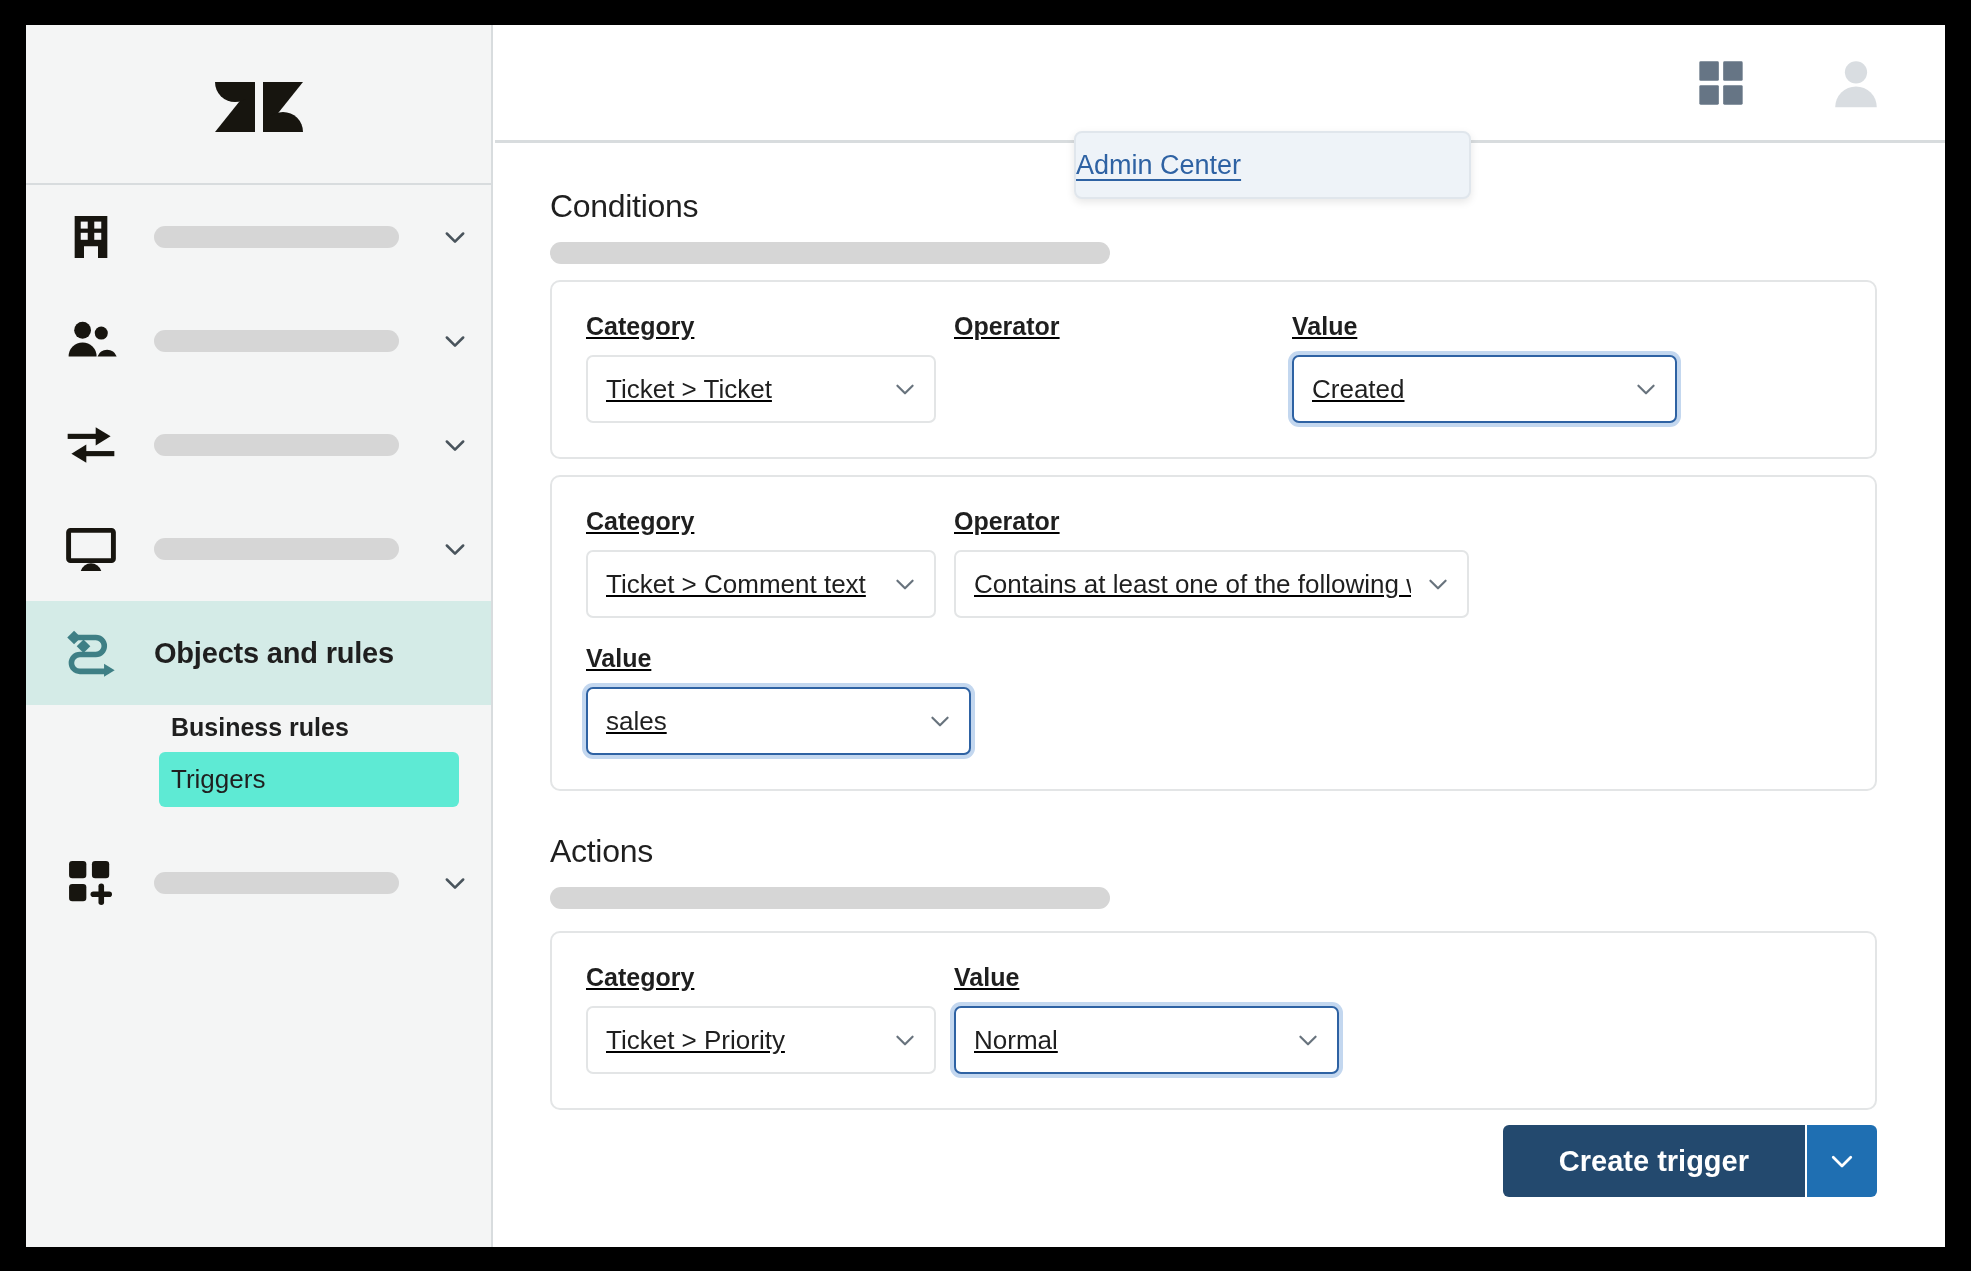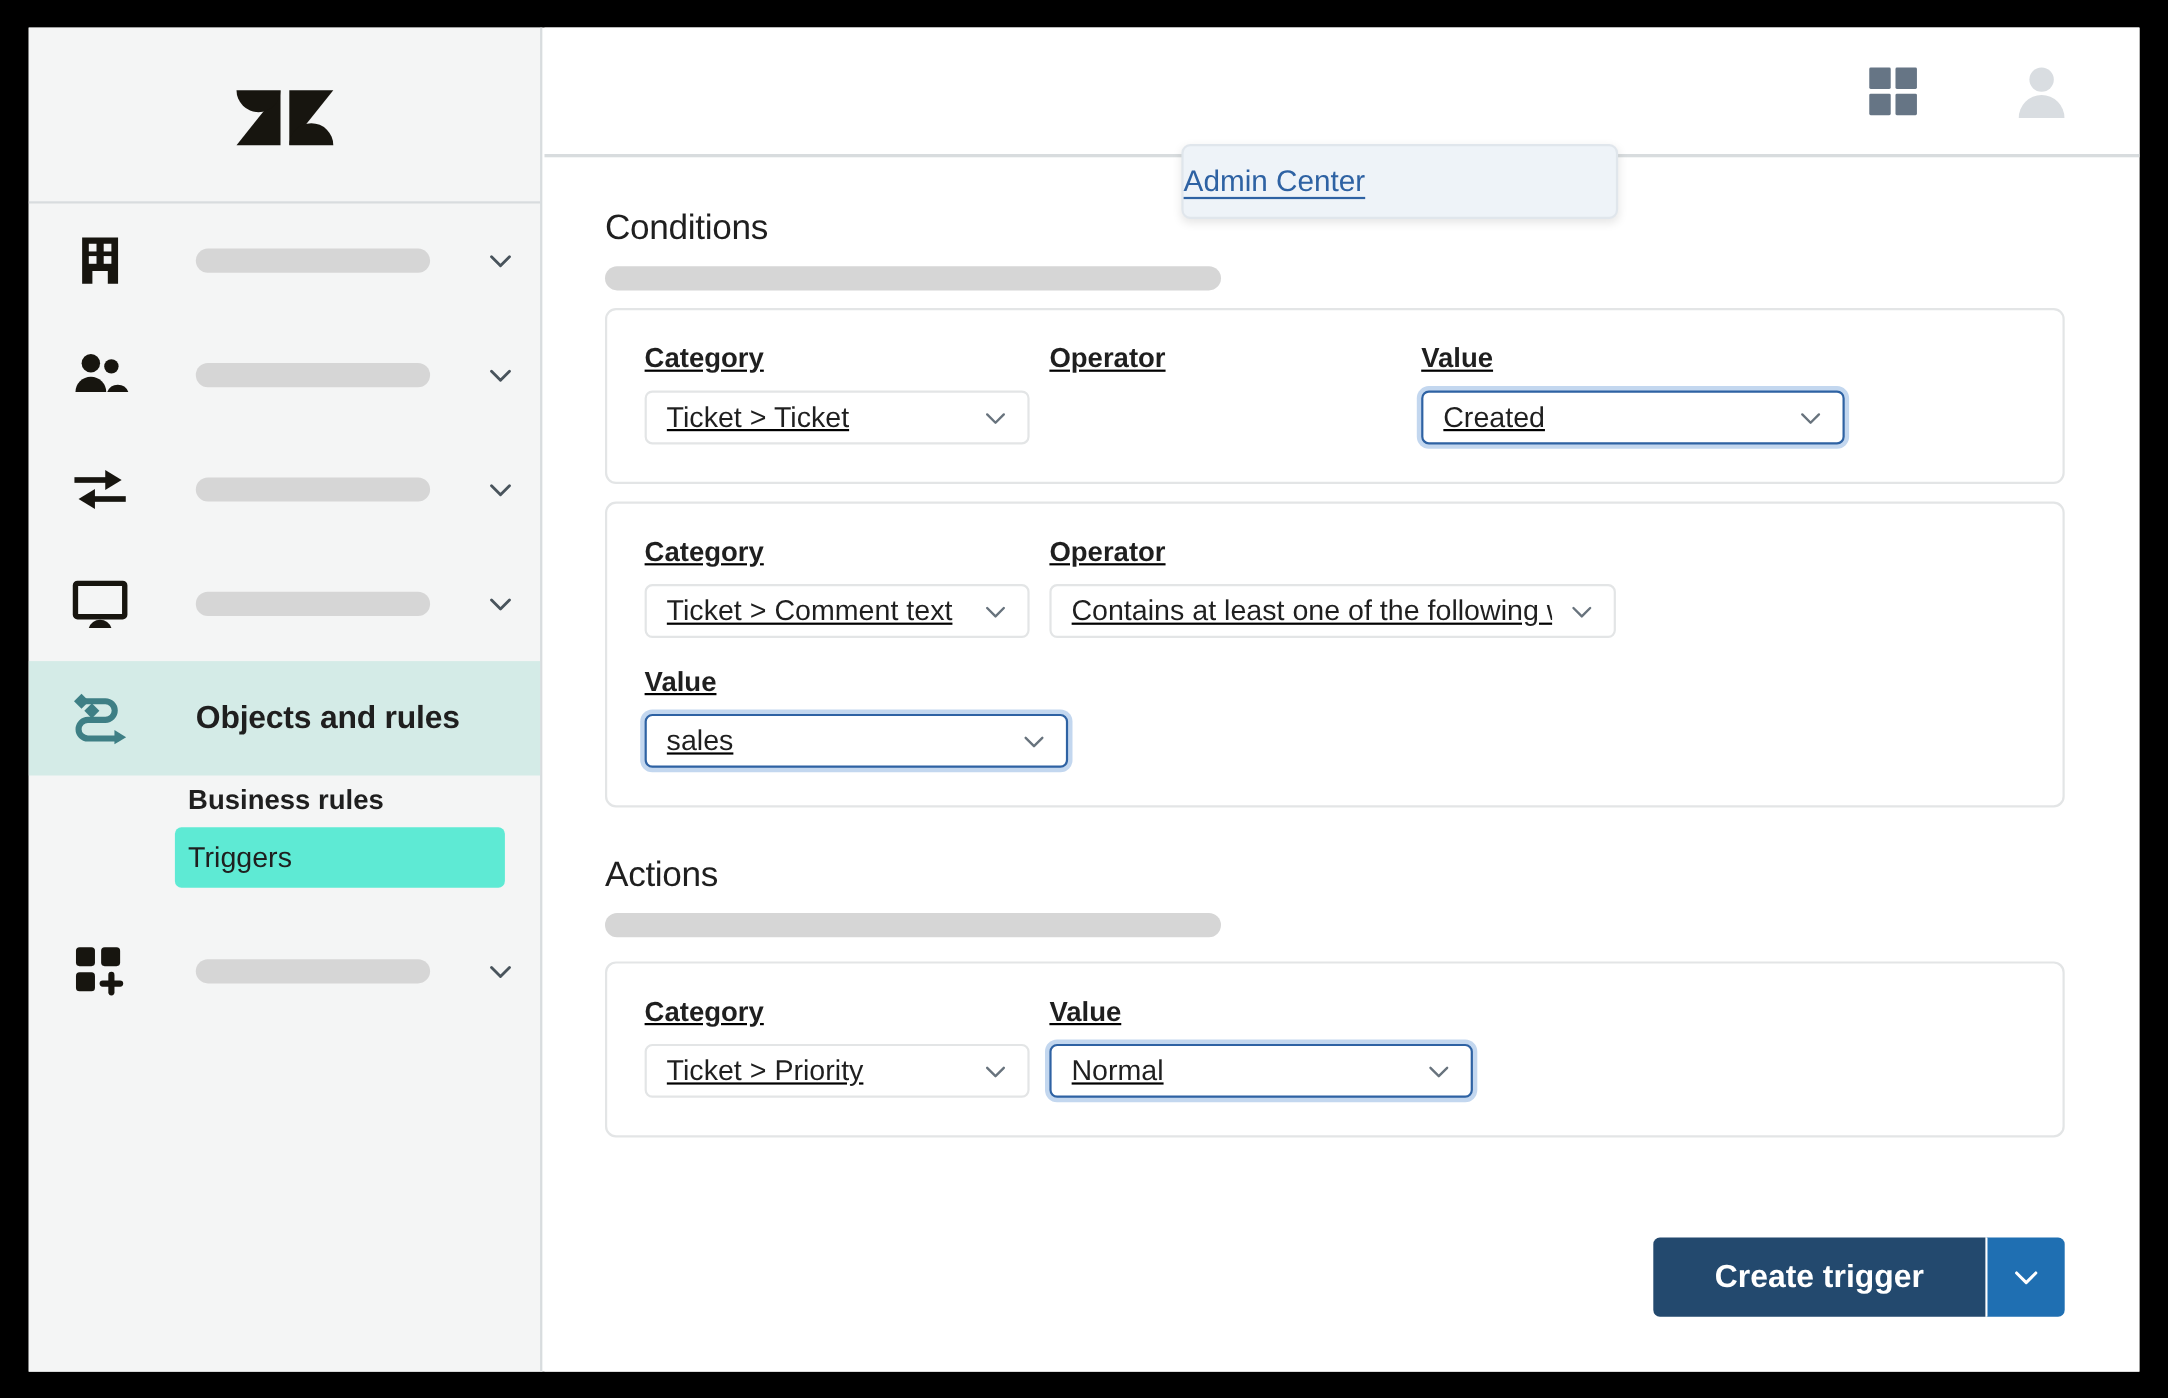--- a/index.html
+++ b/index.html
@@ -44,21 +44,20 @@
     border-bottom: 2px solid #d8dcde;
     display: flex;
     align-items: center;
     justify-content: center;
   }
   .nav-row {
     height: 104px;
     display: flex;
     align-items: center;
     padding: 0 22px 0 34px;
-    gap: 24px;
   }
   .nav-ico {
     width: 62px;
     height: 62px;
     flex: 0 0 62px;
     display: flex;
     align-items: center;
     justify-content: center;
   }
   .nav-skel {
@@ -182,21 +181,21 @@
   .field-row { display: flex; align-items: flex-start; }
   .field { margin-right: 18px; }
   .field-label {
     font-size: 25px;
     font-weight: 700;
     color: #1f1f1f;
     margin-bottom: 14px;
     display: block;
   }
   .select {
-    height: 49px;
+    height: 68px;
     border: 2px solid #e3e5e6;
     border-radius: 7px;
     background: #fff;
     display: flex;
     align-items: center;
     padding: 0 16px 0 18px;
     font-size: 26px;
     color: #1f1f1f;
   }
   .select .txt { flex: 1; white-space: nowrap; overflow: hidden; }

